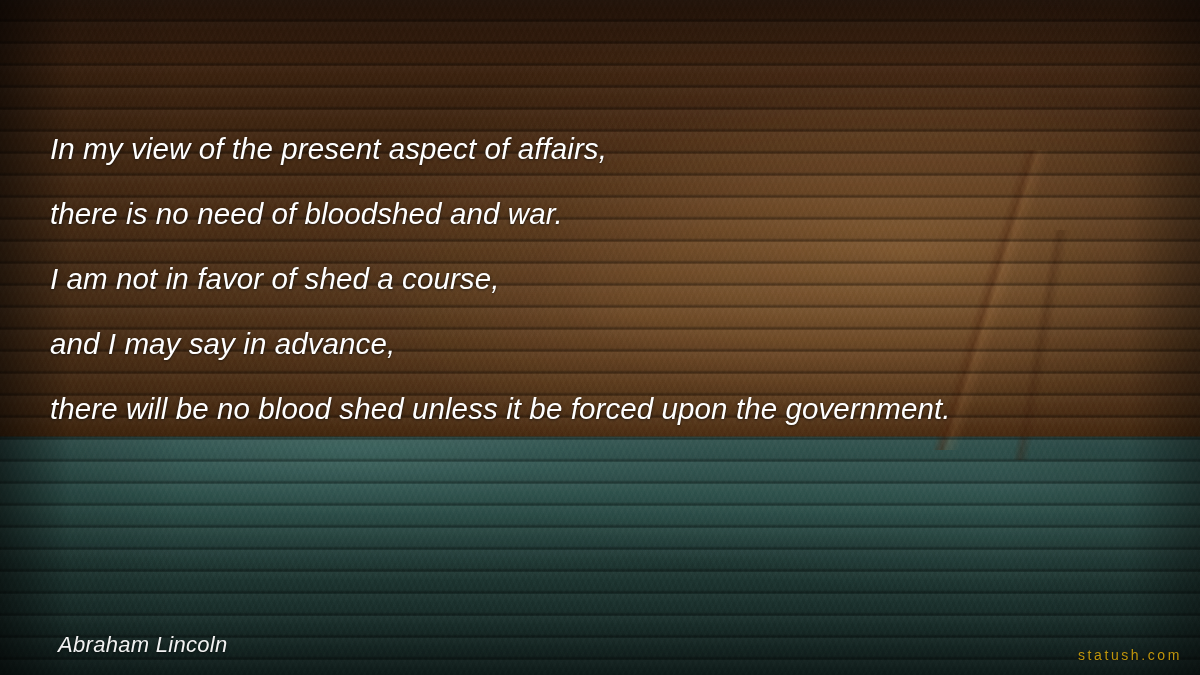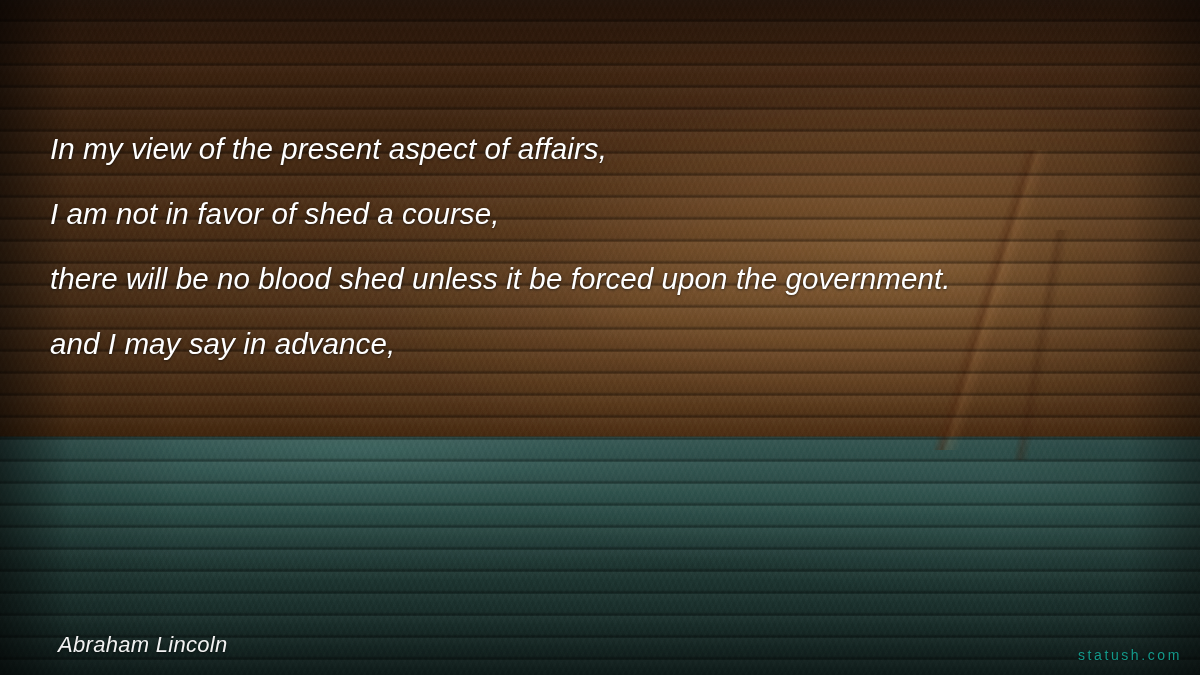--- a/index.html
+++ b/index.html
@@ -175,21 +175,21 @@
     letter-spacing:.3px;
     text-shadow:0 1px 3px rgba(0,0,0,0.6);
   }
 
   .watermark {
     position:absolute;
     right:18px;
     top:655px;
     transform:translateY(-50%);
     font-size:14px;
-    color:#14b8a6;
+    color:#eab308;
     opacity:.80;
     letter-spacing:2.6px;
     text-shadow:0 1px 2px rgba(0,0,0,0.55);
   }
 </style>
 </head>
 <body>
 
 <div id="card">
 
@@ -199,23 +199,24 @@
   <div class="bg-crease"></div>
   <div class="bg-crease2"></div>
   <div class="bg-speckle"></div>
   <div class="bg-stripes"></div>
   <div class="bg-vignette"></div>
 
   <div class="content">
 
     <div class="quote-block">
       <div class="quote-line">In my view of the present aspect of affairs,</div>
+      <div class="quote-line">there is no need of bloodshed and war.</div>
       <div class="quote-line">I am not in favor of shed a course,</div>
+      <div class="quote-line">and I may say in advance,</div>
       <div class="quote-line">there will be no blood shed unless it be forced upon the government.</div>
-      <div class="quote-line">and I may say in advance,</div>
     </div>
 
     <div class="author">Abraham Lincoln</div>
 
     <div class="watermark">statush.com</div>
 
   </div>
 </div>
 
 </body></html>

